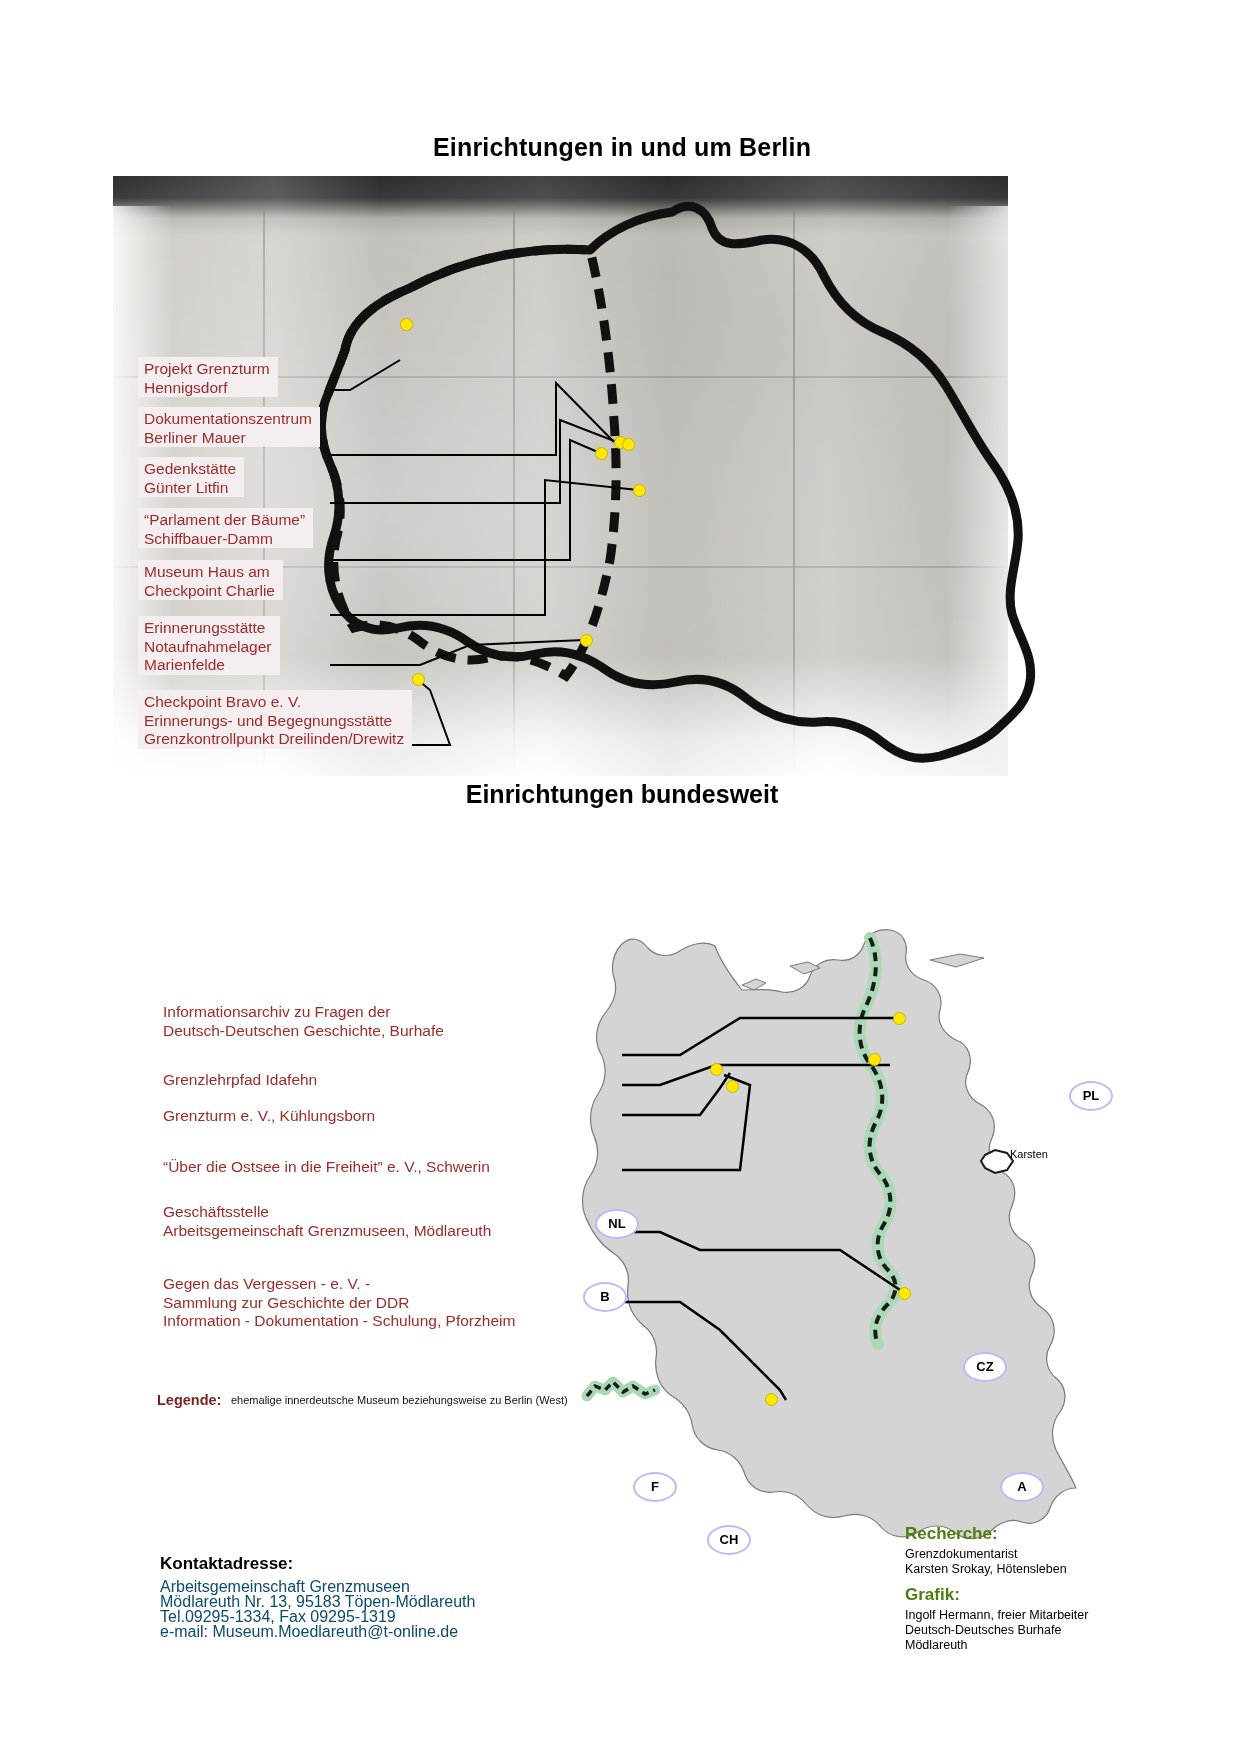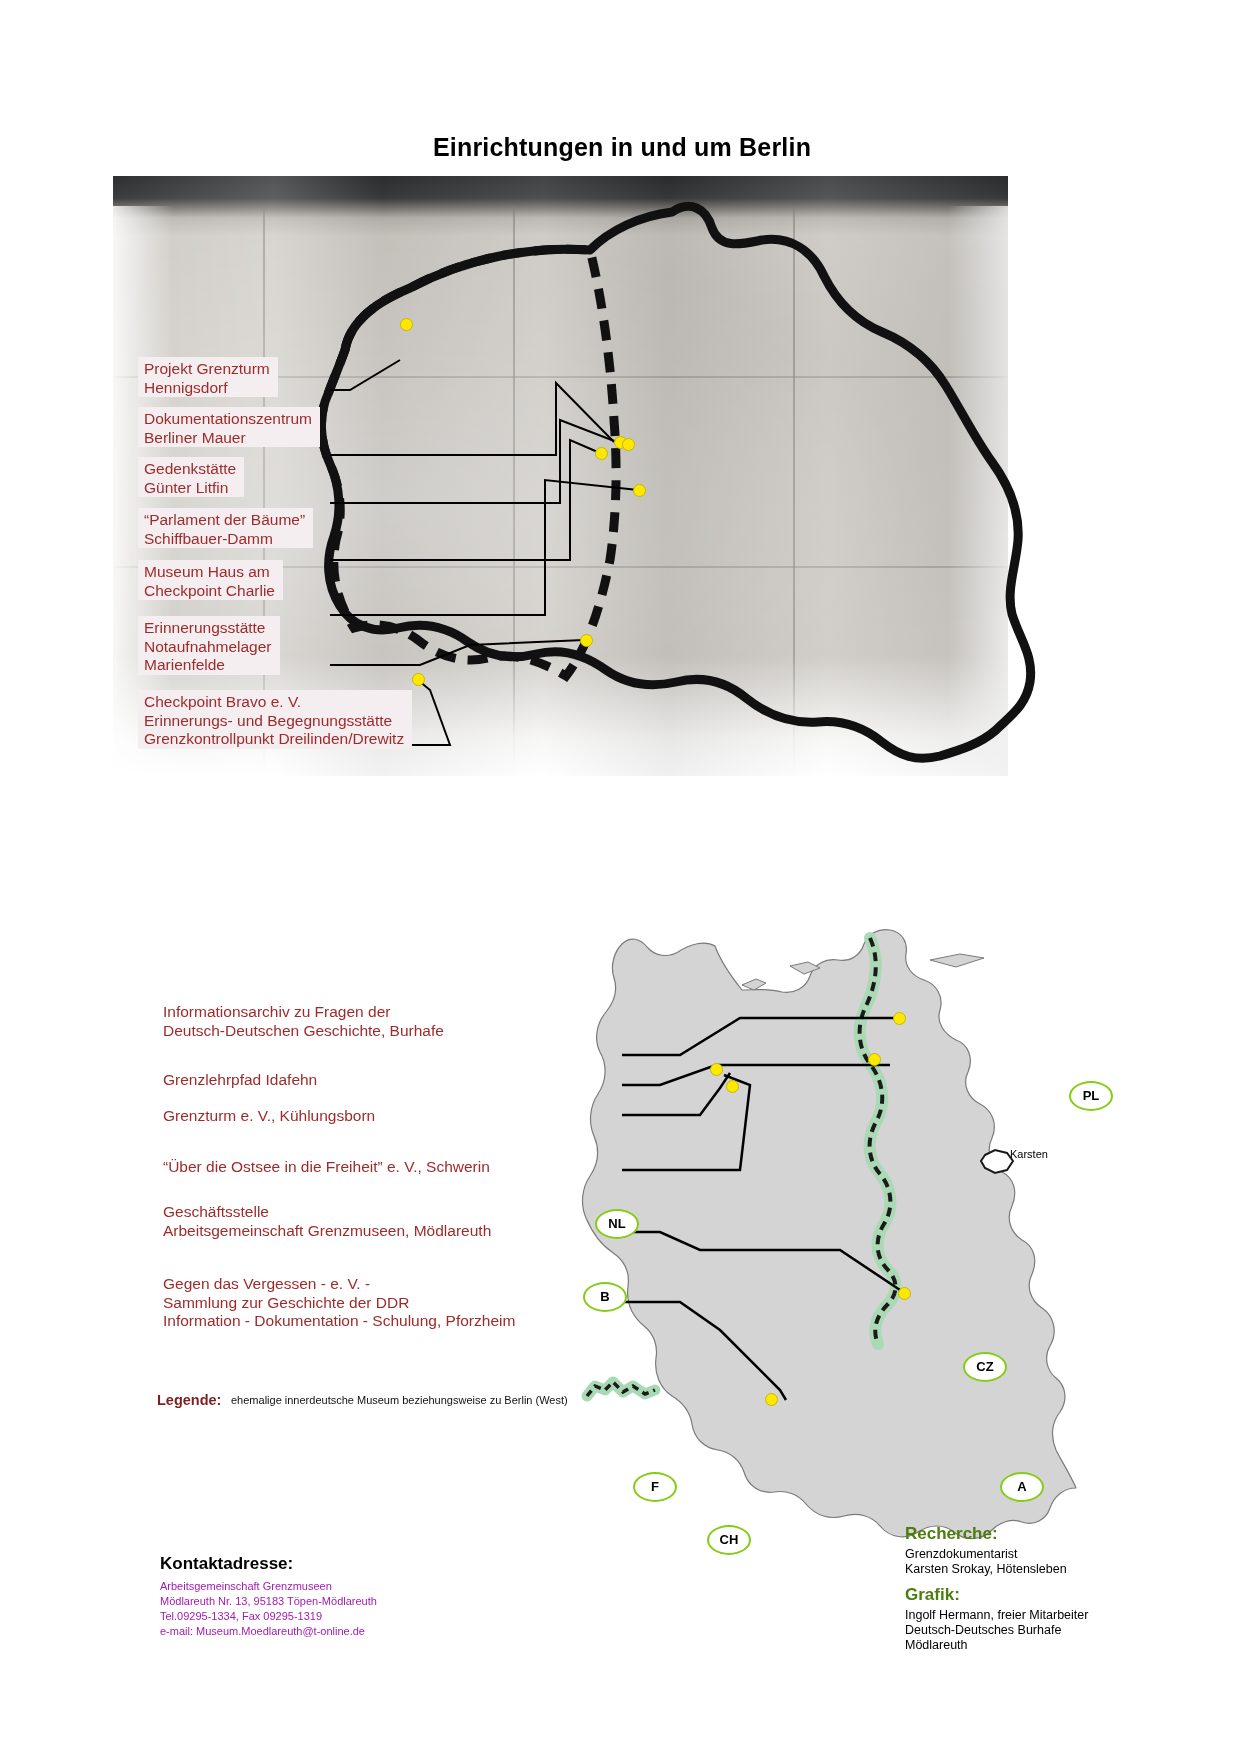--- a/index.html
+++ b/index.html
@@ -144,23 +144,23 @@
     top: 1554px;
   }
   .contact h3 {
     margin: 0 0 5px 0;
     font-size: 17px;
     font-weight: bold;
     color: #000;
   }
   .contact p {
     margin: 0;
-    font-size: 11px;
+    font-size: 16px;
     line-height: 15px;
-    color: #a21caf;
+    color: #0c4a6e;
     white-space: pre-line;
   }
   .recherche {
     position: absolute;
     left: 905px;
     top: 1524px;
   }
   .recherche h3 {
     margin: 0 0 3px 0;
     font-size: 17px;
@@ -176,21 +176,21 @@
   }
   .country-tag {
     position: absolute;
     font-size: 13px;
     font-weight: bold;
     color: #000;
     width: 40px;
     height: 26px;
     line-height: 26px;
     text-align: center;
-    border: 2px solid #84cc16;
+    border: 2px solid #c4b5fd;
     border-radius: 50%;
     background: #ffffff;
   }
   .berlin-tag {
     position: absolute;
     font-size: 11px;
     color: #000;
   }
   svg { display: block; }
 </style>
@@ -258,20 +258,21 @@
 Schiffbauer-Damm</div>
   <div class="callout" style="left:138px; top:560px;">Museum Haus am
 Checkpoint Charlie</div>
   <div class="callout" style="left:138px; top:616px;">Erinnerungsstätte
 Notaufnahmelager
 Marienfelde</div>
   <div class="callout" style="left:138px; top:690px;">Checkpoint Bravo e. V.
 Erinnerungs- und Begegnungsstätte
 Grenzkontrollpunkt Dreilinden/Drewitz</div>
 
+  <div class="title-bundesweit">Einrichtungen bundesweit</div>
 
   <svg width="1244" height="1757" style="position:absolute;left:0;top:0;pointer-events:none;">
 
     <path d="M 742 990 C 730 975 720 960 715 946 C 705 940 690 944 678 952 C 668 958 655 956 648 948
              C 640 938 630 936 622 944 C 614 952 610 966 614 978 C 618 990 614 1002 606 1012
              C 596 1024 594 1040 600 1052 C 608 1066 606 1082 598 1094 C 590 1106 588 1122 594 1136
              C 600 1150 598 1164 590 1176 C 582 1188 580 1204 586 1218 C 592 1232 600 1244 612 1252
              C 624 1260 630 1272 628 1286 C 626 1302 632 1316 644 1326 C 654 1334 658 1346 656 1358
              C 654 1374 660 1388 672 1396 C 682 1402 690 1412 692 1424 C 694 1438 704 1448 718 1450
              C 730 1452 740 1460 744 1472 C 748 1486 760 1494 774 1492 C 786 1490 798 1494 806 1504

